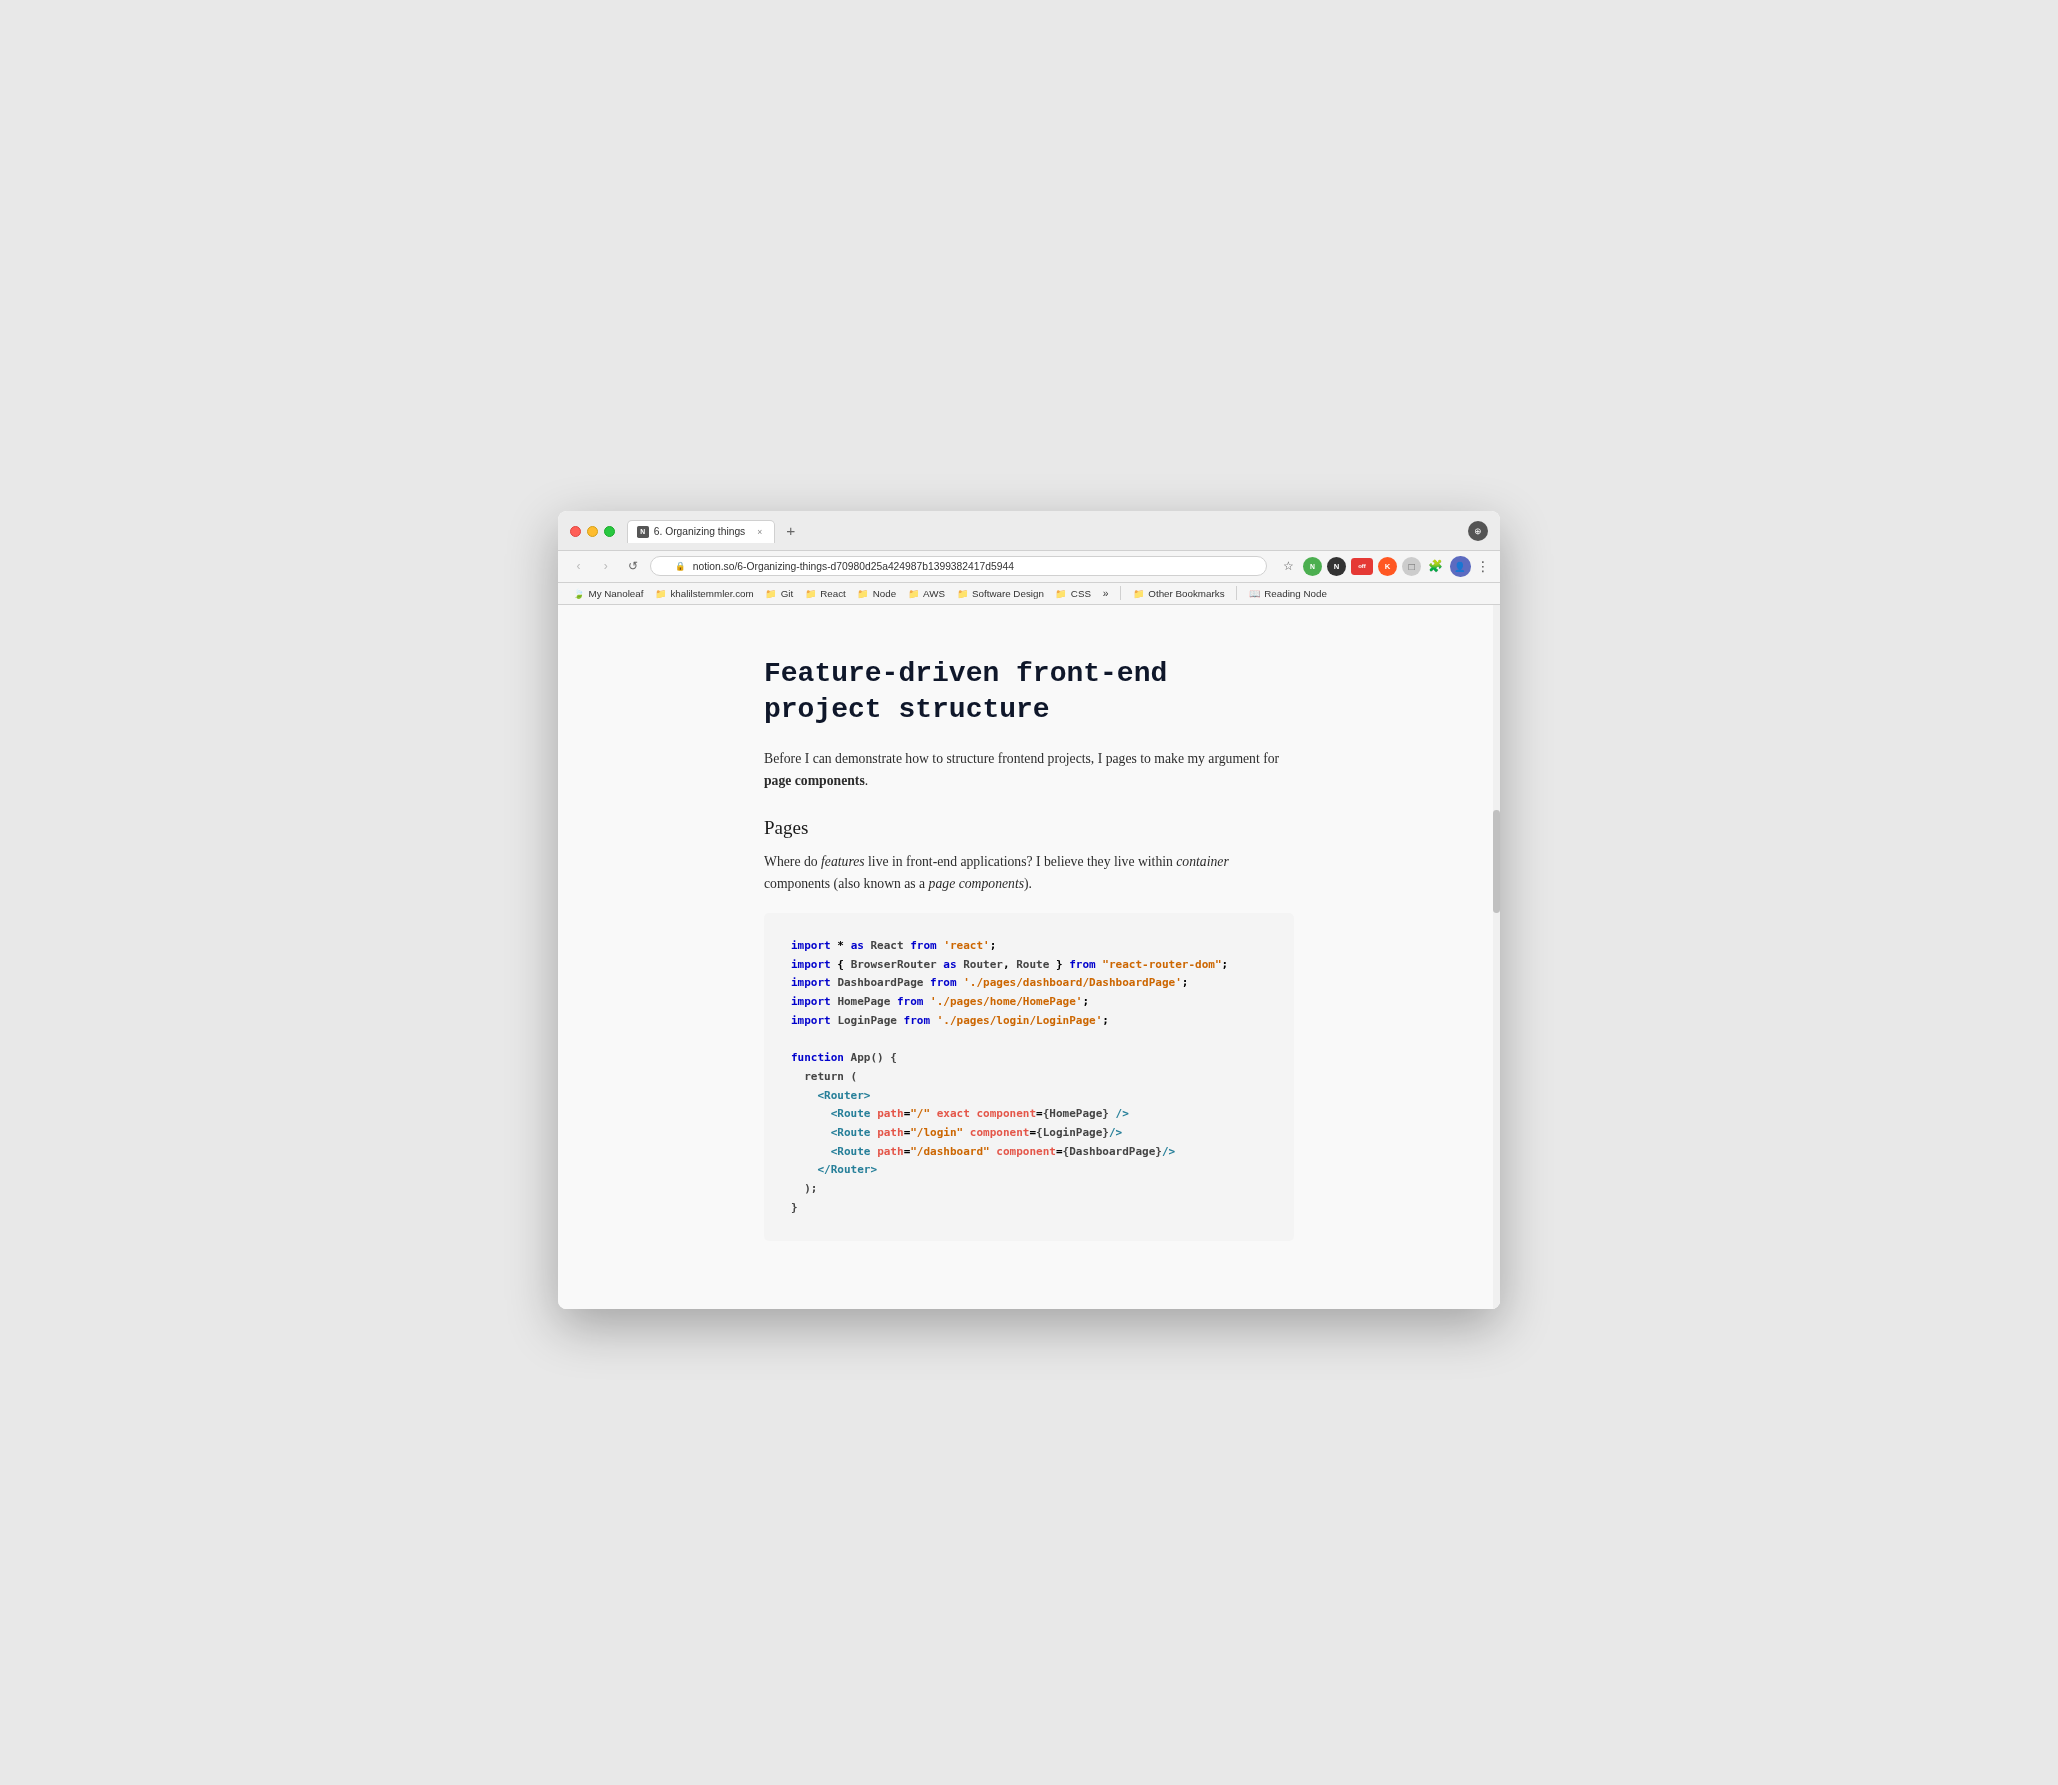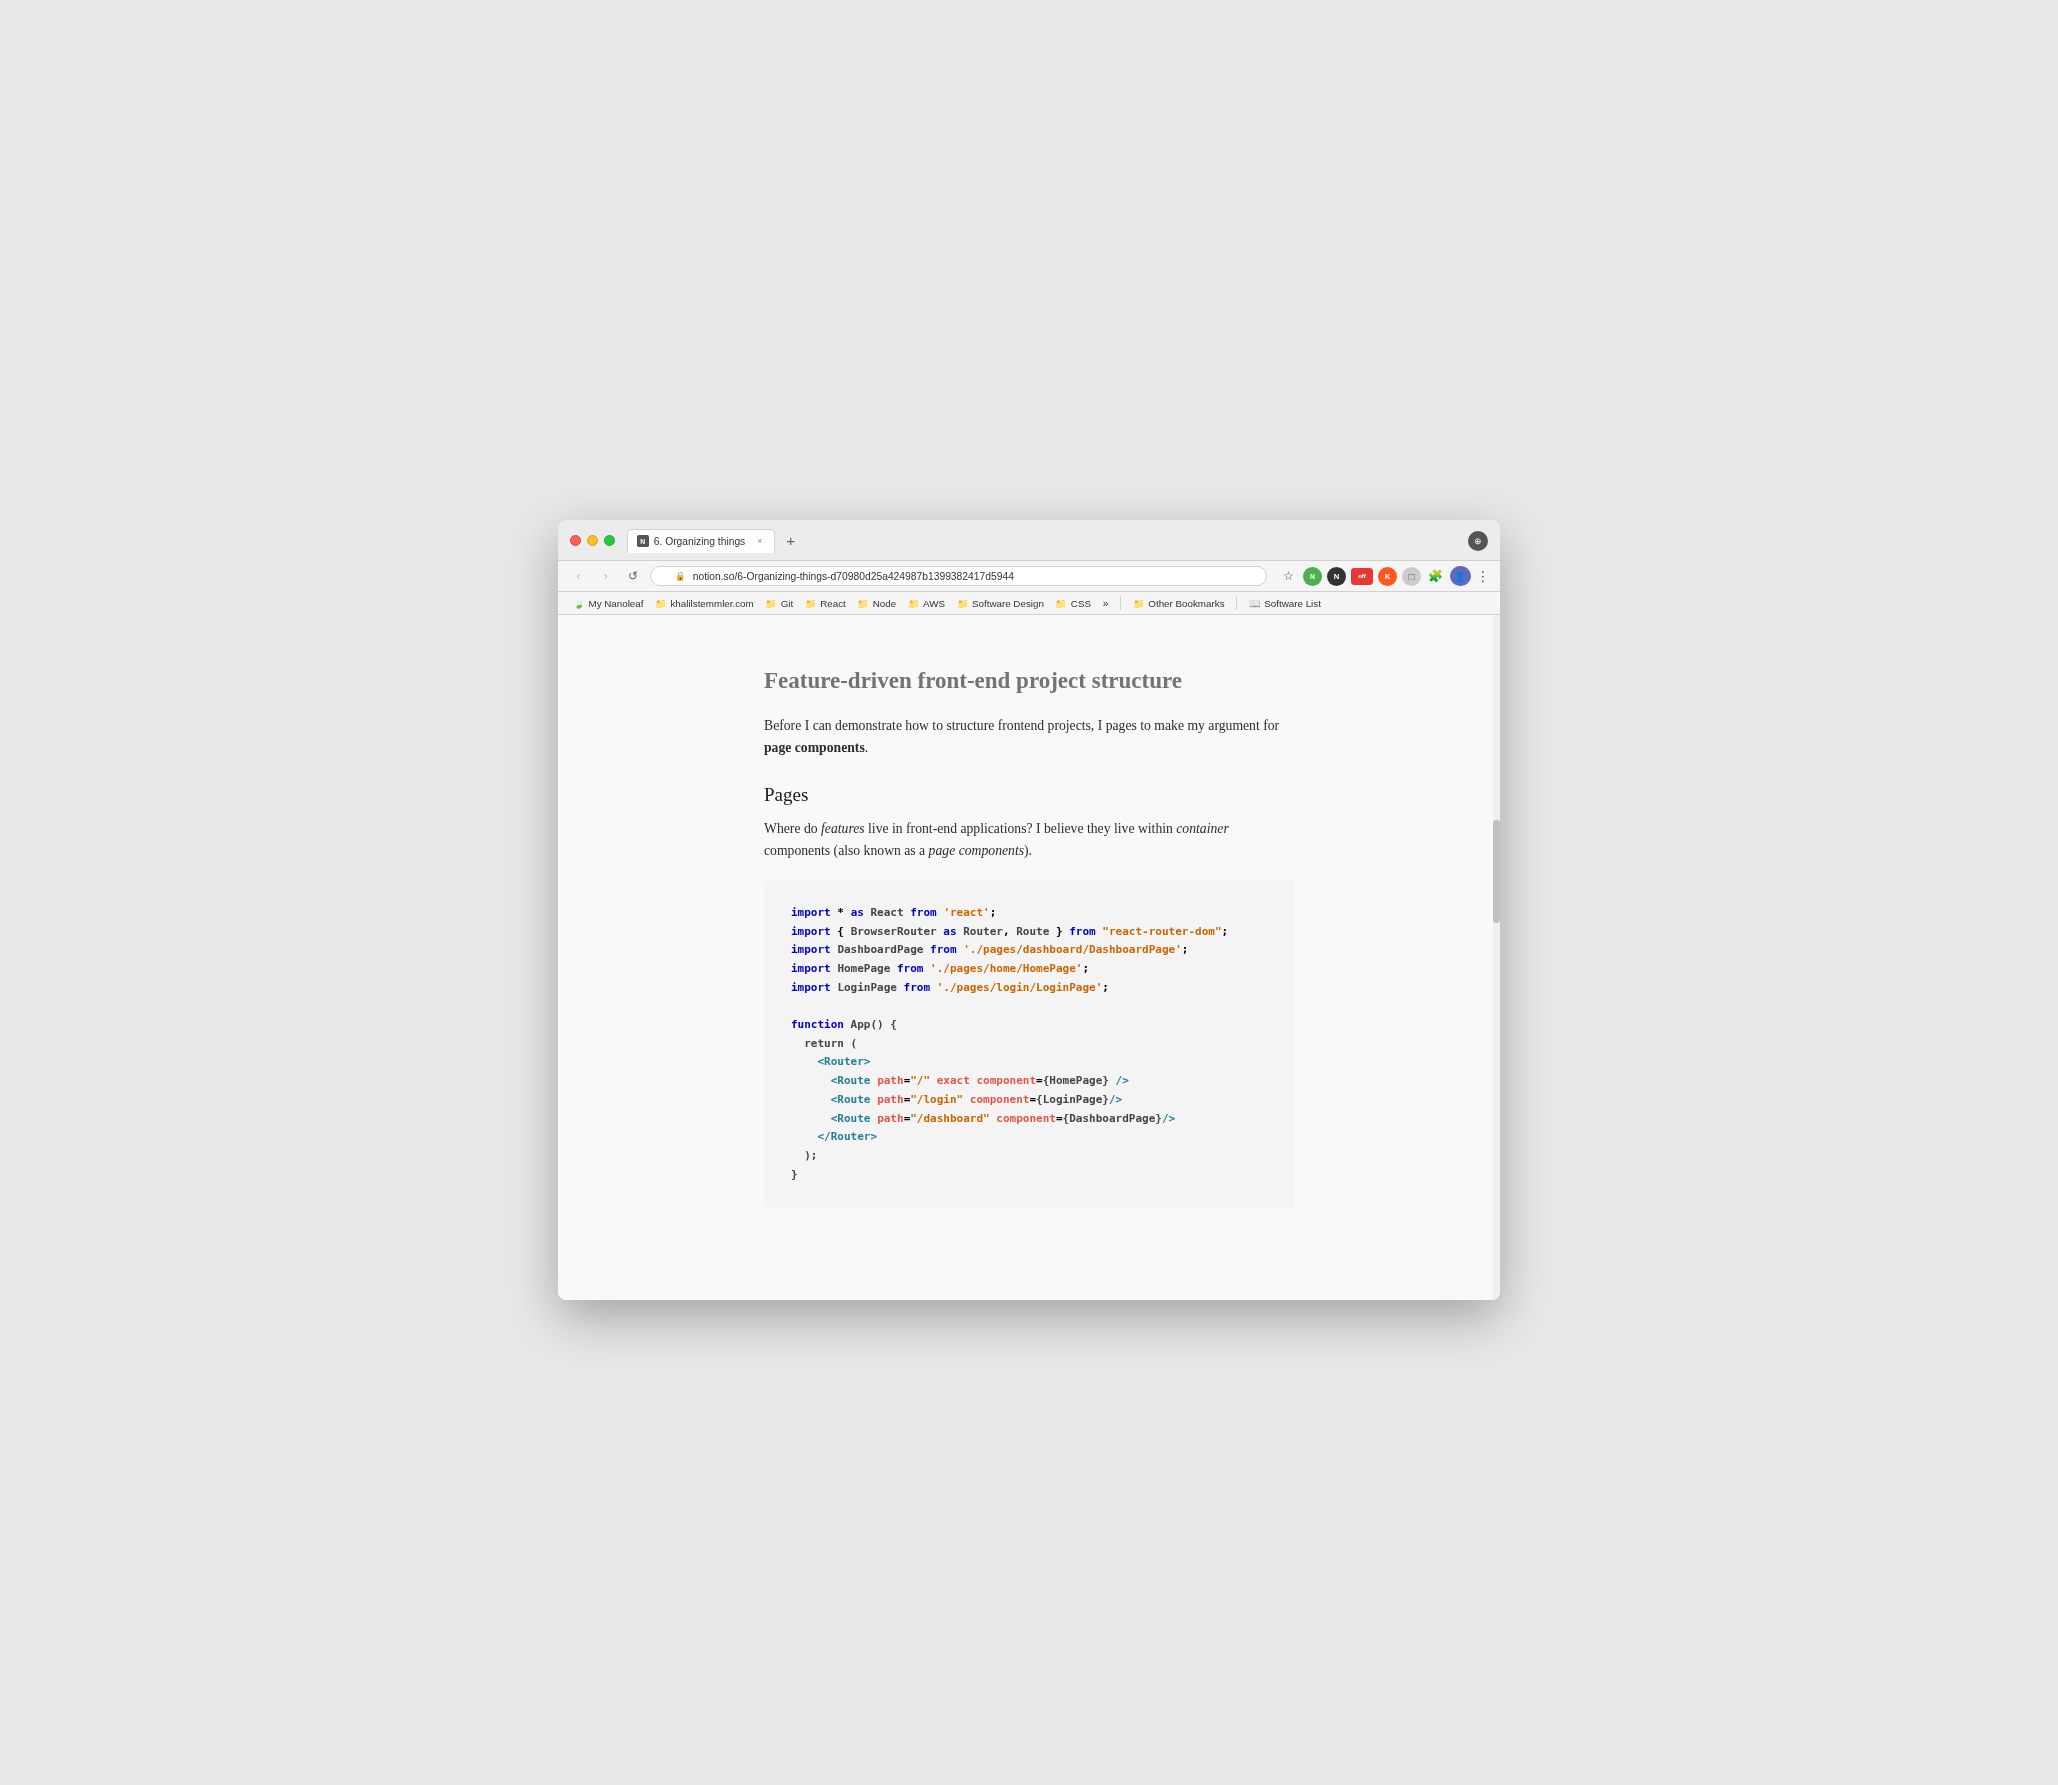--- a/index.html
+++ b/index.html
@@ -311,26 +311,26 @@
     }
 
     .article-content {
       max-width: 582px;
       width: 100%;
       padding: 17px 26px;
       font-family: Georgia, 'Times New Roman', serif;
     }
 
     .article-title {
-      font-size: 23px;
+      font-size: 28px;
       font-weight: 700;
-      color: #737373;
+      color: #0f172a;
       margin-bottom: 19px;
       line-height: 1.3;
-      font-family: Liberation Serif, serif;
+      font-family: Liberation Mono, monospace;
     }
 
     .article-body p {
       font-size: 13.7px;
       line-height: 1.65;
       color: #2c2c2c;
       margin-bottom: 13.7px;
       font-family: Georgia, serif;
     }
 
@@ -459,21 +459,21 @@
     <span class="bookmark-more">»</span>
     <div class="bookmark-separator"></div>
 
     <div class="bookmark-item">
       <span class="reading-list-icon">📁</span>
       <span>Other Bookmarks</span>
     </div>
     <div class="bookmark-separator"></div>
     <div class="bookmark-item">
       <span class="reading-list-icon">📖</span>
-      <span>Software List</span>
+      <span>Reading Node</span>
     </div>
   </div>
 
   <div class="content-area">
     <div class="scrollbar">
       <div class="scrollbar-thumb"></div>
     </div>
 
     <div class="article-content">
       <h1 class="article-title">Feature-driven front-end project structure</h1>

